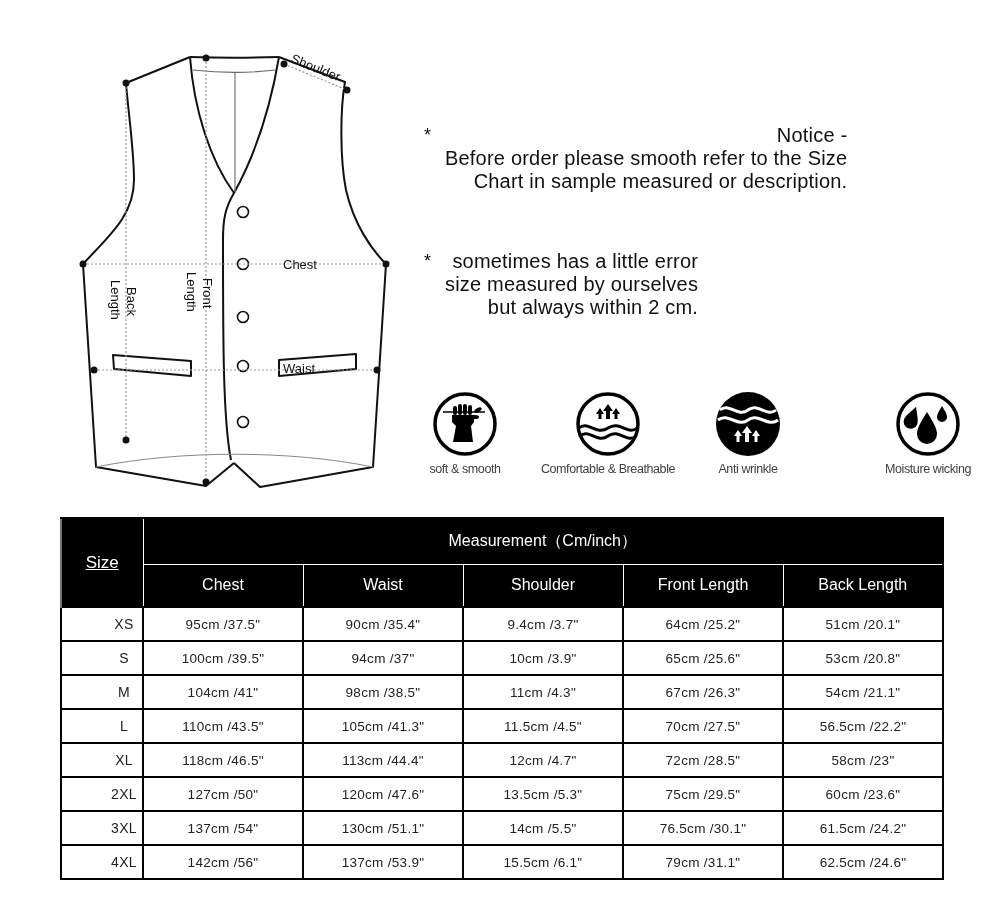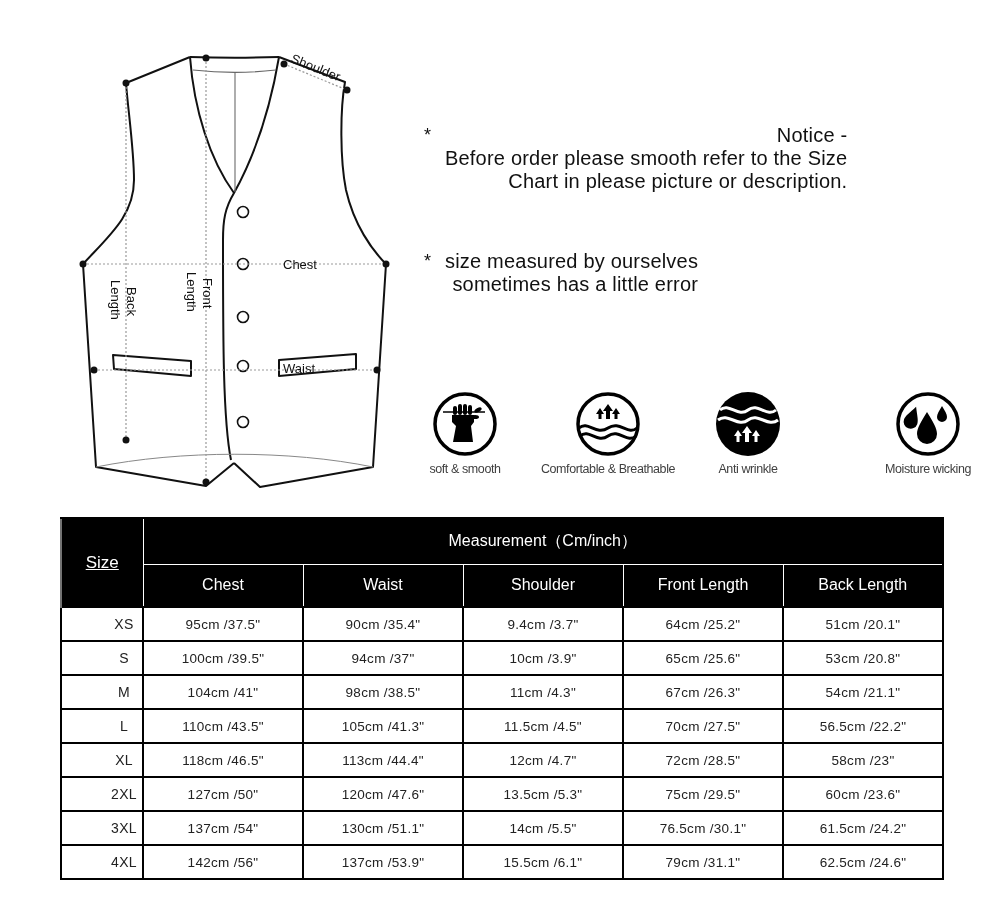--- a/index.html
+++ b/index.html
@@ -95,28 +95,29 @@
     <text class="vest-label" transform="translate(67,247) rotate(90)">Back</text>
     <text class="vest-label" transform="translate(51,240) rotate(90)">Length</text>
   </svg>
 </div>
 
 <div class="notice" id="notice-1">
   <span class="star">*</span>
   <div class="body">
     <span class="line">Notice -</span>
     <span class="line">Before order please smooth refer to the Size</span>
-    <span class="line">Chart in please picture or description.</span>
+    <span class="line">Chart in sample measured or description.</span>
   </div>
 </div>
 <div class="notice" id="notice-2">
   <span class="star">*</span>
   <div class="body">
+    <span class="line">sometimes has a little error</span>
     <span class="line">size measured by ourselves</span>
-    <span class="line">sometimes has a little error</span>
+    <span class="line">but always within 2 cm.</span>
   </div>
 </div>
 
 <div class="feature" style="left:412px;width:106px;">
   <svg viewBox="0 0 68 68">
     <circle cx="34" cy="34" r="30" fill="#fff" stroke="#000" stroke-width="3.5"></circle>
     <rect x="22" y="16" width="4" height="9" rx="2" fill="#000"></rect>
     <rect x="27" y="14" width="4" height="11" rx="2" fill="#000"></rect>
     <rect x="32" y="14" width="4" height="11" rx="2" fill="#000"></rect>
     <rect x="37" y="15" width="4" height="10" rx="2" fill="#000"></rect>

